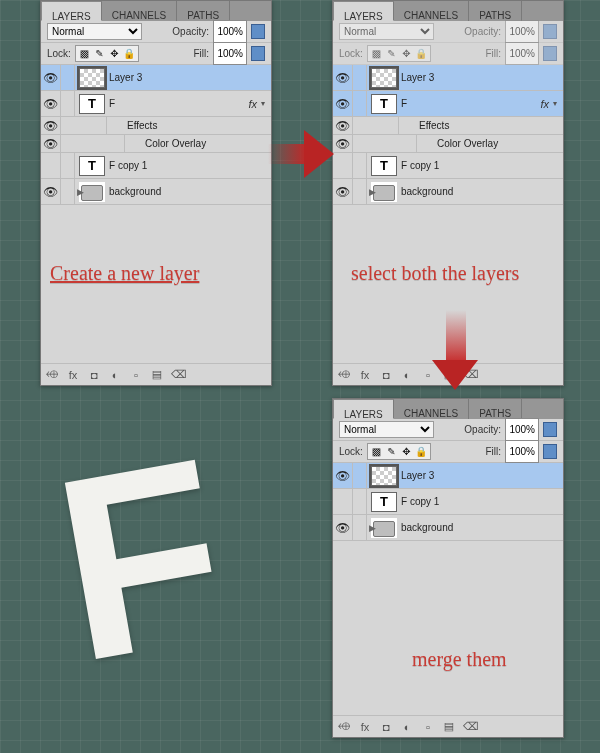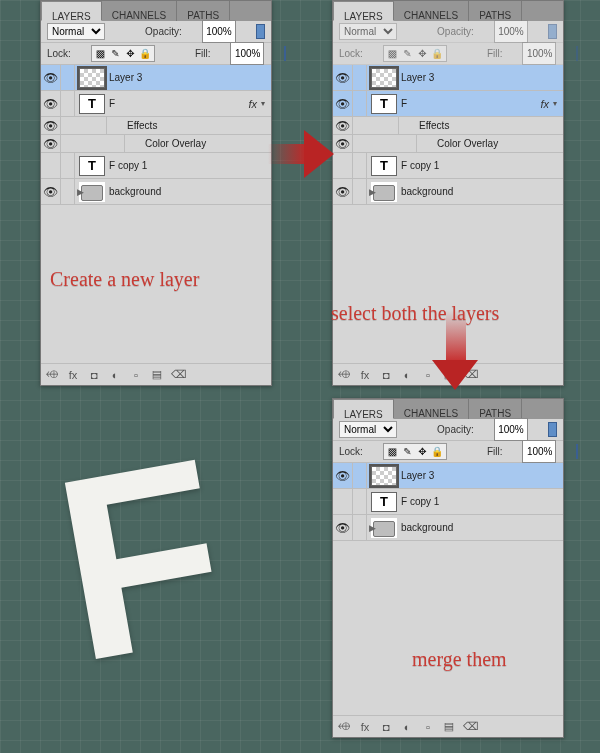--- a/index.html
+++ b/index.html
@@ -23,21 +23,21 @@
     font-size: 10px; color: #222;
   }
   .tabs { display:flex; height:20px; background:#969696; }
   .tab {
     padding: 9px 10px 0; font-size:10px; color:#333;
     background:#969696; border-right:1px solid #7a7a7a;
   }
   .tab.active { background:#d6d6d6; border-bottom:1px solid #d6d6d6; border-top:1px solid #888; border-left:1px solid #888; }
   .opt-row, .lock-row {
     display:flex; align-items:center; height:22px; padding:0 6px;
-    background:#d6d6d6; border-bottom:1px solid #bdbdbd; gap:20px;
+    background:#d6d6d6; border-bottom:1px solid #bdbdbd; gap:4px;
   }
   .grow { flex:1; }
   select.blend {
     width:95px; height:17px; font-size:10px; background:#f4f4f4; border:1px solid #9b9b9b;
   }
   .label { font-size:10px; color:#333; }
   .pct-box {
     width:34px; height:23px; font-size:10px; text-align:right; padding:0 3px;
     background:#fff; border:1px solid #8a8a8a;
   }
@@ -107,22 +107,22 @@
     background:linear-gradient(180deg,rgba(197,37,37,0),rgba(197,37,37,.95));
   }
   .big-arrow-down::after{
     content:""; position:absolute; top:50px; left:0;
     border-top:30px solid #b92424; border-left:23px solid transparent; border-right:23px solid transparent;
   }
   .caption {
     position:absolute; font-family: "Comic Sans MS", "Marker Felt", cursive;
     color:#c83b34; font-size:20px; text-shadow:0 1px 0 rgba(0,0,0,.15);
   }
-  .cap1 { left:50px; top:268px; }
-  .cap2 { left:331px; top:262px;margin-top:40px; }
+  .cap1 { left:50px; top:262px;text-decoration:underline; }
+  .cap2 { left:351px; top:262px; }
   .cap3 { left:392px; top:648px;margin-left:20px; }
   .big-f {
     position:absolute; left:62px; top:456px;
     font-family: Arial, Helvetica, sans-serif; font-weight:900;
     font-size:260px; line-height:0.8; color:#f2f2ee;
     transform: rotate(-10deg);
     text-shadow: 0 2px 5px rgba(0,0,0,.25);
     letter-spacing:-6px;
   }
 </style>

